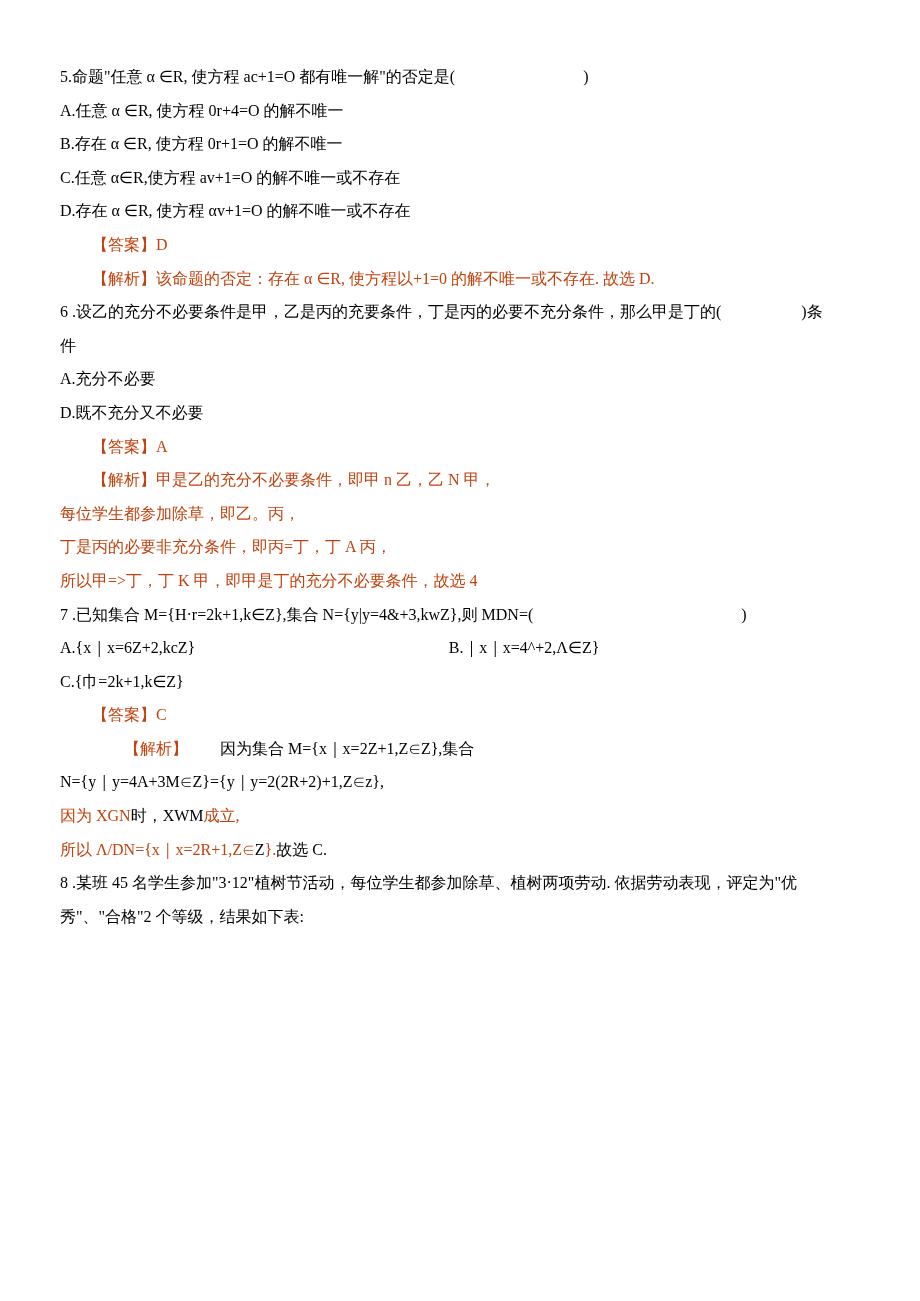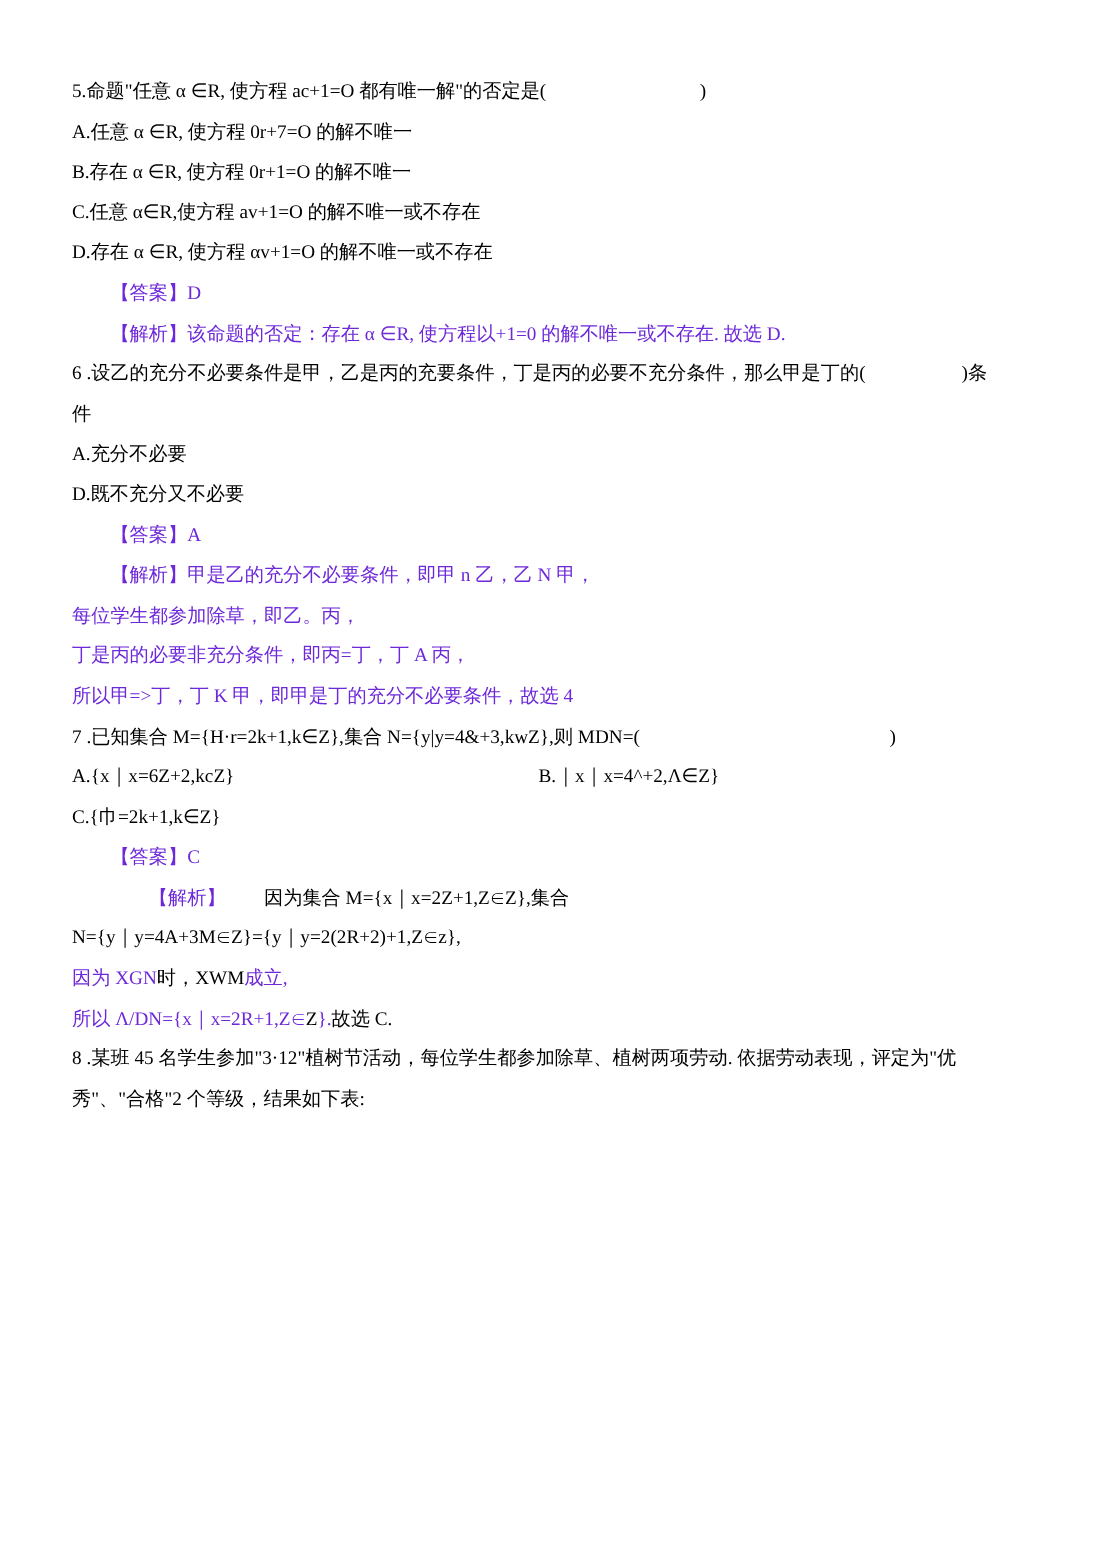--- a/index.html
+++ b/index.html
@@ -7,33 +7,33 @@
     font-size: 16px;
     line-height: 2.1;
     color: #000;
     background: #fff;
     margin: 0;
     padding: 60px 50px 40px 60px;
     width: 920px;
     box-sizing: border-box;
   }
   .black { color: #000; }
-  .red { color: #6d28d9; }
+  .red { color: #c2410c; }
   .indent1 { text-indent: 2em; }
   .line { margin: 0; }
   .row { display: flex; font-family: Liberation Serif, serif; }
   .row > span:first-child { flex: 0 0 48%; }
   .row > span:last-child { flex: 1; }
   .blk { display: inline-block; }
 </style>
 </head>
 <body>
 
 <p class="line black">5.命题"任意 α ∈R, 使方程 ac+1=O 都有唯一解"的否定是(　　　　　　　　)</p>
-<p class="line black">A.任意 α ∈R, 使方程 0r+7=O 的解不唯一</p>
+<p class="line black">A.任意 α ∈R, 使方程 0r+4=O 的解不唯一</p>
 <p class="line black">B.存在 α ∈R, 使方程 0r+1=O 的解不唯一</p>
 <p class="line black">C.任意 α∈R,使方程 av+1=O 的解不唯一或不存在</p>
 <p class="line black">D.存在 α ∈R, 使方程 αv+1=O 的解不唯一或不存在</p>
 <p class="line red indent1">【答案】D</p>
 <p class="line red indent1">【解析】该命题的否定：存在 α ∈R, 使方程以+1=0 的解不唯一或不存在. 故选 D.</p>
 
 <p class="line black">6 .设乙的充分不必要条件是甲，乙是丙的充要条件，丁是丙的必要不充分条件，那么甲是丁的(　　　　　)条</p>
 <p class="line black">件</p>
 <p class="line row">
   <span class="black">A.充分不必要</span>

